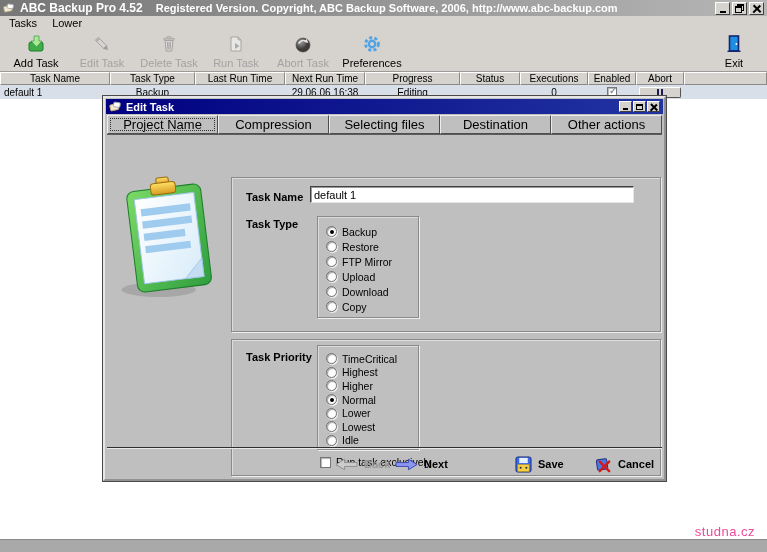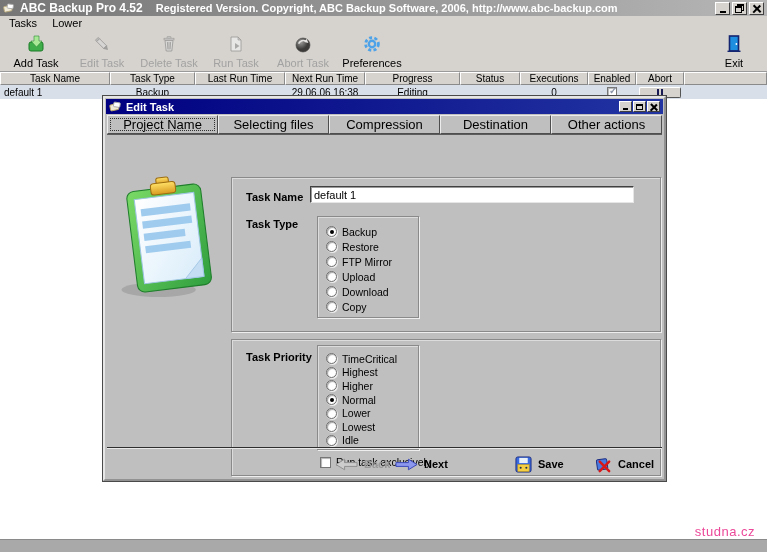--- a/index.html
+++ b/index.html
@@ -264,22 +264,22 @@
             <span class="g-max"></span>
           </span>
         <span class="dbtn">
             <span class="g-x"></span>
           </span>
       </span>
     </div>
 
     <div class="dlg-tabs">
       <div class="tab on">Project Name</div>
+      <div class="tab">Compression</div>
       <div class="tab">Selecting files</div>
-      <div class="tab">Compression</div>
       <div class="tab">Destination</div>
       <div class="tab">Other actions</div>
     </div>
 
     <div class="dlg-content">
 
       <svg class="clipboard" viewBox="0 0 100 120">
         <defs>
           <linearGradient id="gBoard" x1="0" y1="0" x2="1" y2="1">
               <stop offset="0%" stop-color="#7ada66"></stop>

